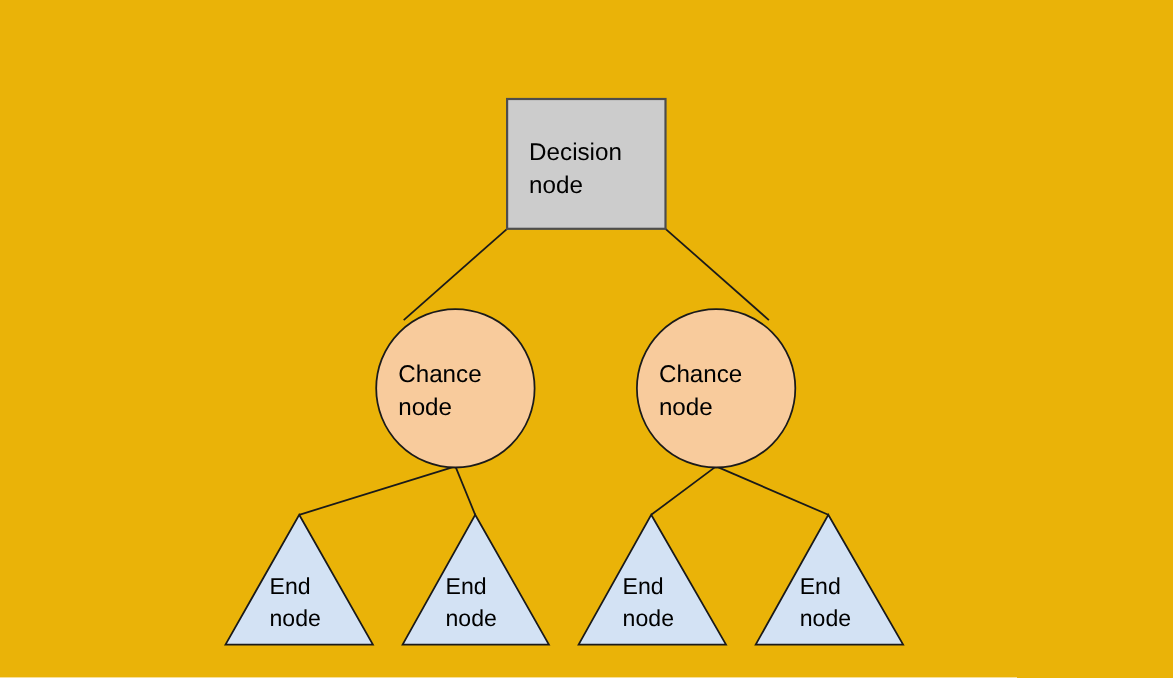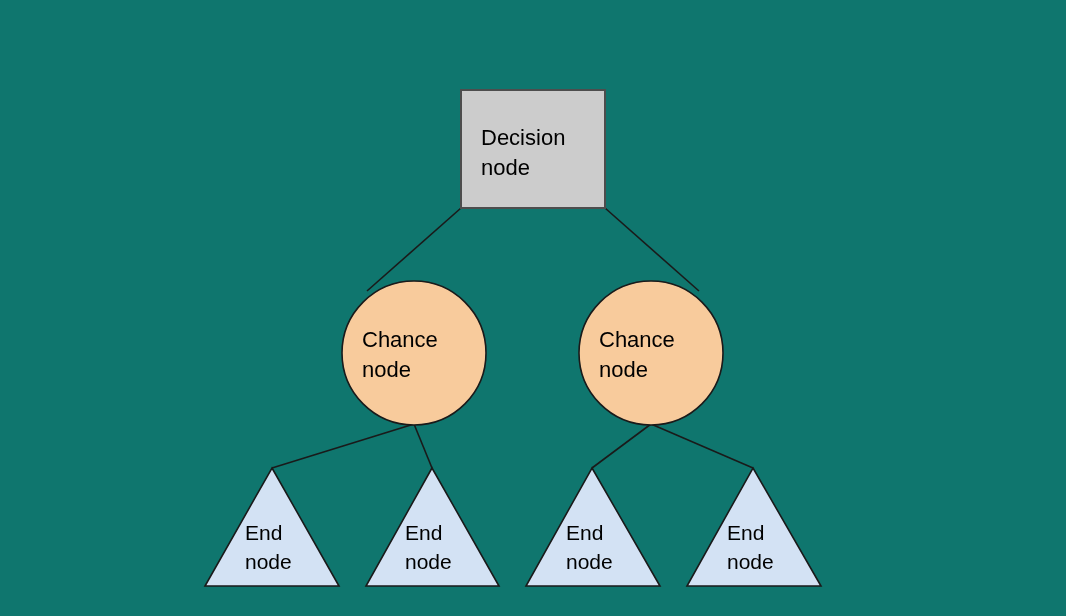--- a/index.html
+++ b/index.html
@@ -8,21 +8,21 @@
     padding: 0;
     background: #ffffff;
   }
   body {
     font-family: "Liberation Sans", sans-serif;
   }
   #diagram-canvas {
     position: relative;
     width: 1066px;
     height: 616px;
-    background: #0f766e;
+    background: #eab308;
     overflow: hidden;
   }
   #diagram-svg {
     position: absolute;
     left: 0;
     top: 0;
     width: 1066px;
     height: 616px;
     display: block;
   }

